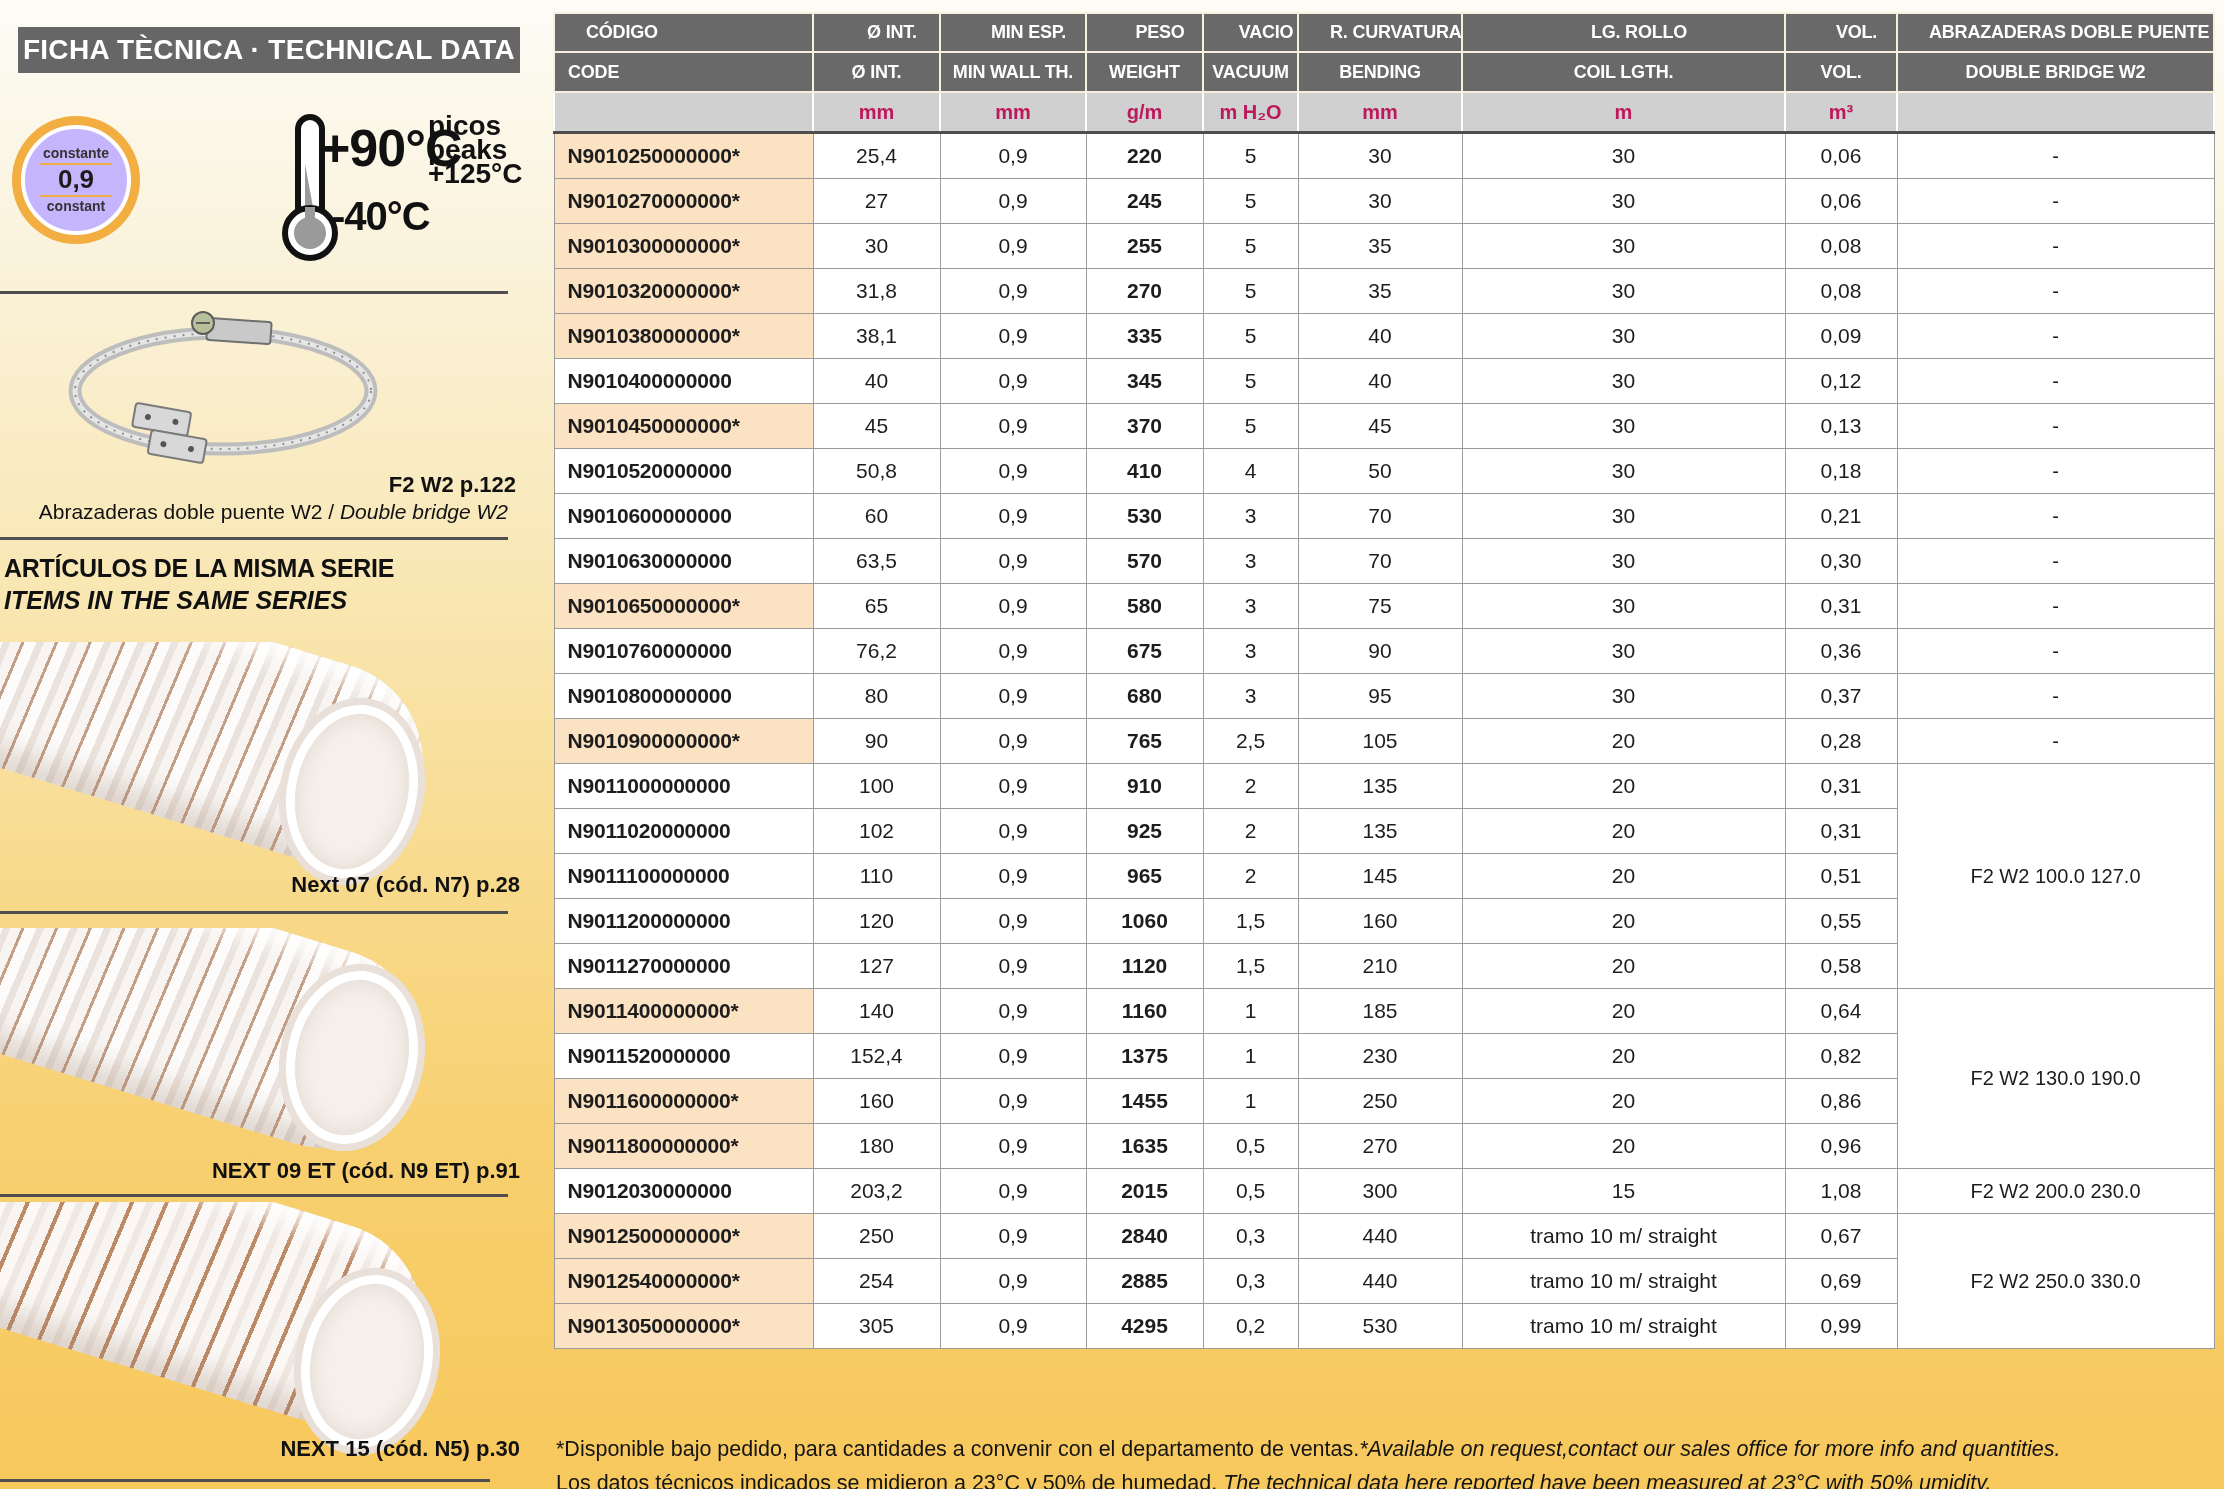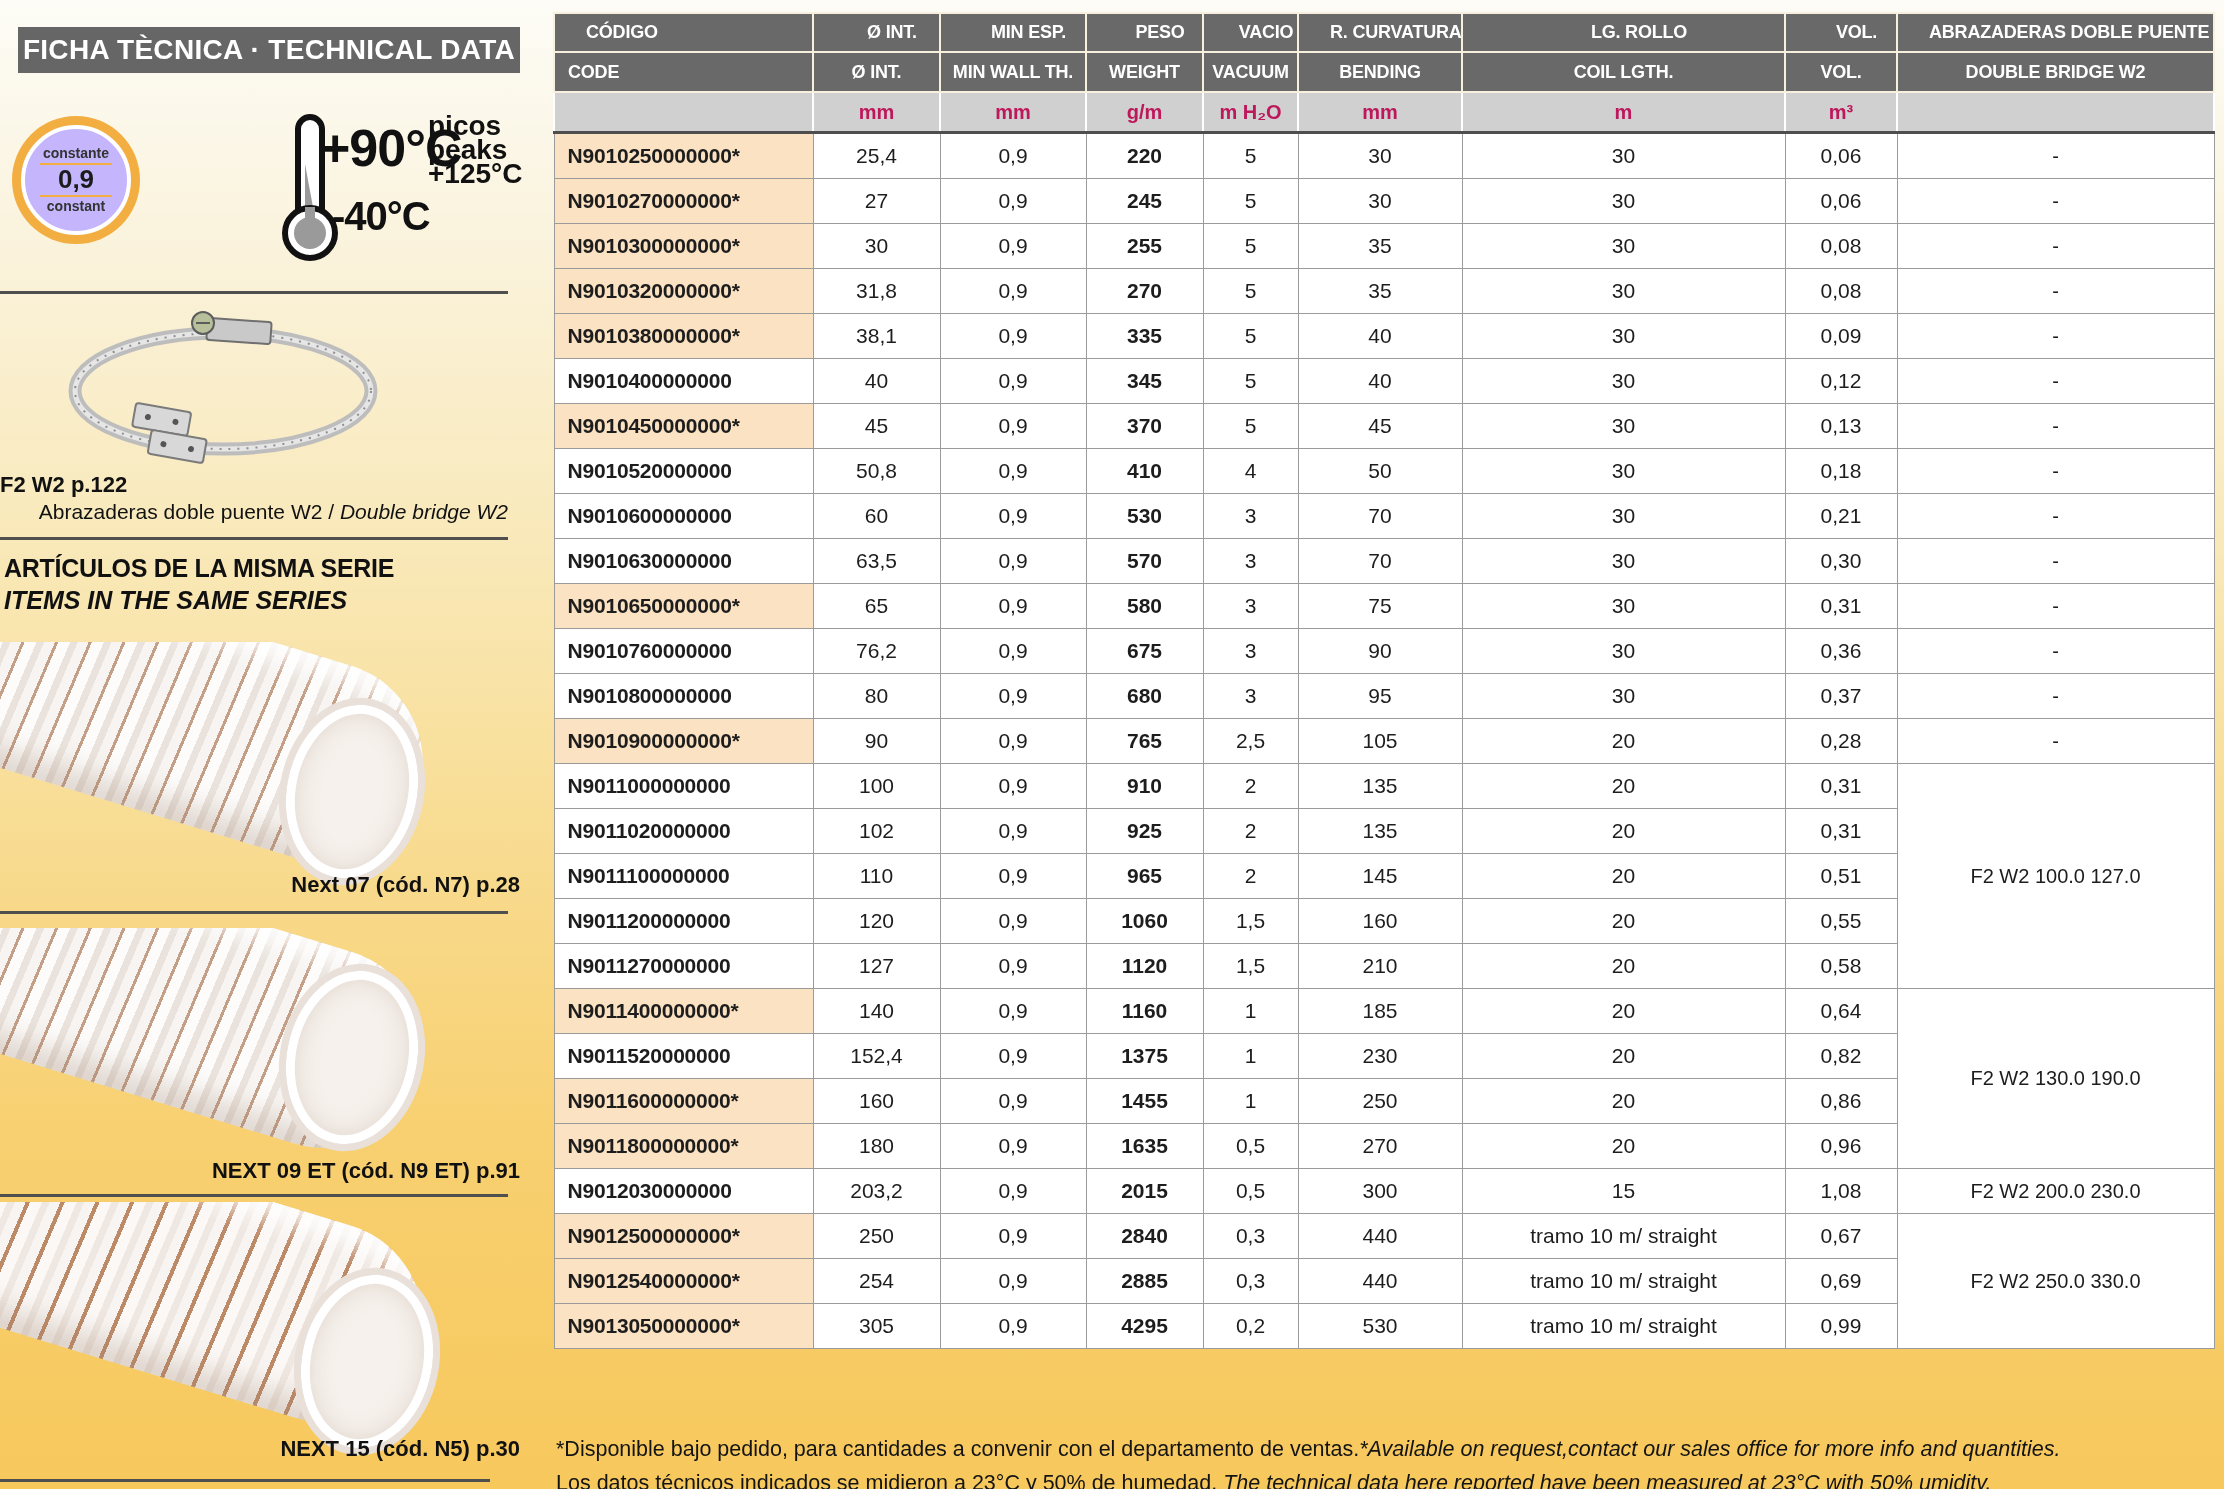--- a/index.html
+++ b/index.html
@@ -20,21 +20,21 @@
     display:flex;flex-direction:column;align-items:center;justify-content:center;}
   .badge-top,.badge-bottom{font-size:14px;font-weight:bold;color:#333;line-height:1.1;}
   .badge-value{font-size:26px;font-weight:bold;color:#1c1c1c;line-height:1.05;margin:2px 0;
     border-top:2px solid #f3ae41;border-bottom:2px solid #f3ae41;width:72px;text-align:center;padding:1px 0;}
   .thermo{position:absolute;left:278px;top:112px;}
   .temp-high{position:absolute;left:320px;top:118px;font-size:52px;font-weight:bold;letter-spacing:-1px;color:#111;}
   .temp-peaks{position:absolute;left:428px;top:114px;font-size:28px;font-weight:bold;color:#111;line-height:24px;}
   .temp-low{position:absolute;left:332px;top:194px;font-size:40px;font-weight:bold;letter-spacing:-1px;color:#111;}
   .divider{position:absolute;left:0;height:3px;background:#4f4f4f;width:508px;}
   .clamp-img{position:absolute;left:55px;top:296px;}
-  .clamp-ref{position:absolute;left:0;top:472px;width:508px;font-size:22px;font-weight:bold;color:#111;}
+  .clamp-ref{position:absolute;left:8px;top:472px;width:508px;text-align:right;font-size:22px;font-weight:bold;color:#111;}
   .clamp-caption{position:absolute;left:0;top:500px;width:508px;text-align:right;font-size:21px;color:#111;}
   .clamp-caption .en{font-style:italic;}
   .series-es{position:absolute;left:4px;top:554px;font-size:25px;font-weight:bold;letter-spacing:-.3px;color:#111;}
   .series-en{position:absolute;left:4px;top:586px;font-size:25px;font-weight:bold;font-style:italic;color:#111;}
   .hose{position:absolute;overflow:hidden;}
   .tube{position:absolute;left:-110px;top:-30px;width:540px;height:200px;border-radius:100px;
     background:repeating-linear-gradient(96deg,#c49f87 0 3px,#fdfcfb 3px 14px,#eae3dd 14px 21px,#f7f4f1 21px 31px);
     transform:rotate(17deg);
     box-shadow:inset 0 18px 22px rgba(255,255,255,.85), inset 0 -20px 26px rgba(155,125,105,.28);}
   .cap{position:absolute;right:6px;bottom:8px;width:130px;height:175px;border-radius:50%;transform:rotate(12deg);

